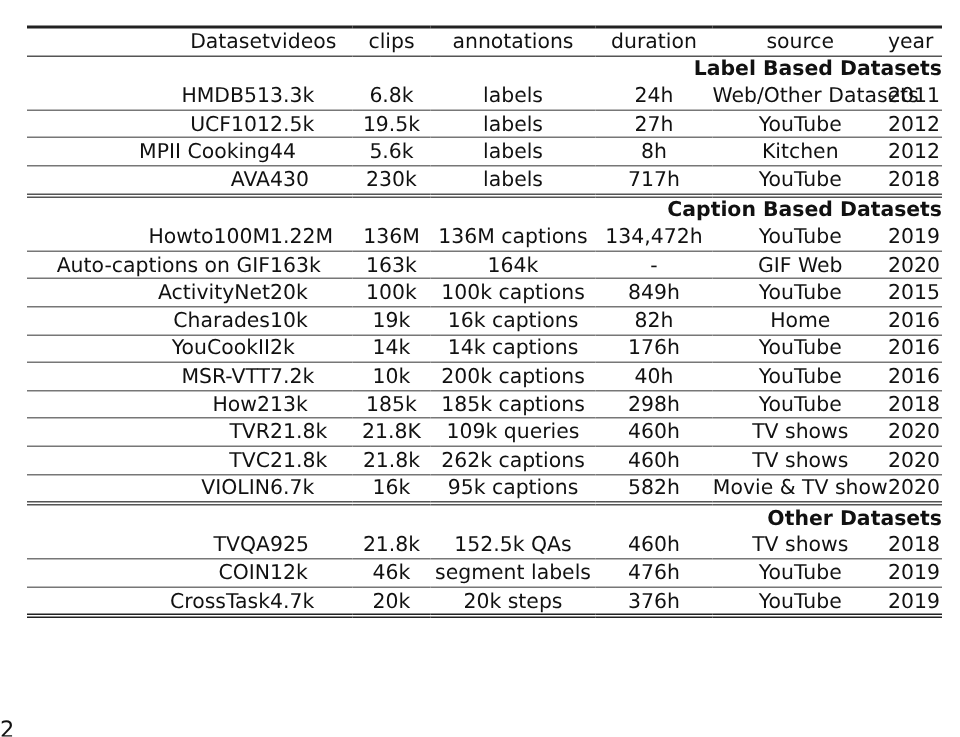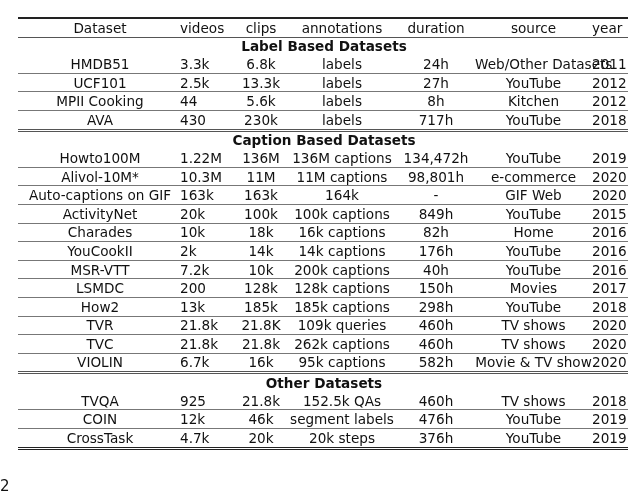--- a/index.html
+++ b/index.html
@@ -47,29 +47,29 @@
     col.c-duration { width: 78px; }
     col.c-source { width: 117px; }
     col.c-year { width: 36px; }
     th, td {
       padding: 0.8px 0 0.8px 0;
       white-space: nowrap;
       font-weight: normal;
       text-align: center;
       height: 16px;
     }
-    th.left, td.left { text-align: center; padding-left: 2px; }
+    th.left, td.left { text-align: right; padding-left: 2px; }
     td.right, th.right { text-align: left; padding-right: 1px; }
     thead tr { border-top: 2px solid #222; border-bottom: 1px solid #555; }
     tr.row { border-bottom: 1px solid #777; }
     tr.row.last-in-group { border-bottom: 3px double #555; }
     tr.row.final { border-bottom: 3px double #222; }
     tr.group td {
       font-weight: bold;
-      text-align: center;
+      text-align: right;
       padding-left: 2px;
     }
     .page-num {
       position: absolute;
       left: 0px;
       top: 477px;
       font-size: 15px;
       color: #111;
     }
   </style>
@@ -109,21 +109,21 @@
           <td class="right">3.3k</td>
           <td>6.8k</td>
           <td>labels</td>
           <td>24h</td>
           <td>Web/Other Datasets</td>
           <td class="right">2011</td>
         </tr>
         <tr class="row">
           <td class="left">UCF101</td>
           <td class="right">2.5k</td>
-          <td>13.3k</td>
+          <td>19.5k</td>
           <td>labels</td>
           <td>27h</td>
           <td>YouTube</td>
           <td class="right">2012</td>
         </tr>
         <tr class="row">
           <td class="left">MPII Cooking</td>
           <td class="right">44</td>
           <td>5.6k</td>
           <td>labels</td>
@@ -144,29 +144,20 @@
           <td colspan="7">Caption Based Datasets</td>
         </tr>
         <tr class="row">
           <td class="left">Howto100M</td>
           <td class="right">1.22M</td>
           <td>136M</td>
           <td>136M captions</td>
           <td>134,472h</td>
           <td>YouTube</td>
           <td class="right">2019</td>
-        </tr>
-        <tr class="row">
-          <td class="left">Alivol-10M*</td>
-          <td class="right">10.3M</td>
-          <td>11M</td>
-          <td>11M captions</td>
-          <td>98,801h</td>
-          <td>e-commerce</td>
-          <td class="right">2020</td>
         </tr>
         <tr class="row">
           <td class="left">Auto-captions on GIF</td>
           <td class="right">163k</td>
           <td>163k</td>
           <td>164k</td>
           <td>-</td>
           <td>GIF Web</td>
           <td class="right">2020</td>
         </tr>
@@ -175,21 +166,21 @@
           <td class="right">20k</td>
           <td>100k</td>
           <td>100k captions</td>
           <td>849h</td>
           <td>YouTube</td>
           <td class="right">2015</td>
         </tr>
         <tr class="row">
           <td class="left">Charades</td>
           <td class="right">10k</td>
-          <td>18k</td>
+          <td>19k</td>
           <td>16k captions</td>
           <td>82h</td>
           <td>Home</td>
           <td class="right">2016</td>
         </tr>
         <tr class="row">
           <td class="left">YouCookII</td>
           <td class="right">2k</td>
           <td>14k</td>
           <td>14k captions</td>
@@ -198,29 +189,20 @@
           <td class="right">2016</td>
         </tr>
         <tr class="row">
           <td class="left">MSR-VTT</td>
           <td class="right">7.2k</td>
           <td>10k</td>
           <td>200k captions</td>
           <td>40h</td>
           <td>YouTube</td>
           <td class="right">2016</td>
-        </tr>
-        <tr class="row">
-          <td class="left">LSMDC</td>
-          <td class="right">200</td>
-          <td>128k</td>
-          <td>128k captions</td>
-          <td>150h</td>
-          <td>Movies</td>
-          <td class="right">2017</td>
         </tr>
         <tr class="row">
           <td class="left">How2</td>
           <td class="right">13k</td>
           <td>185k</td>
           <td>185k captions</td>
           <td>298h</td>
           <td>YouTube</td>
           <td class="right">2018</td>
         </tr>

